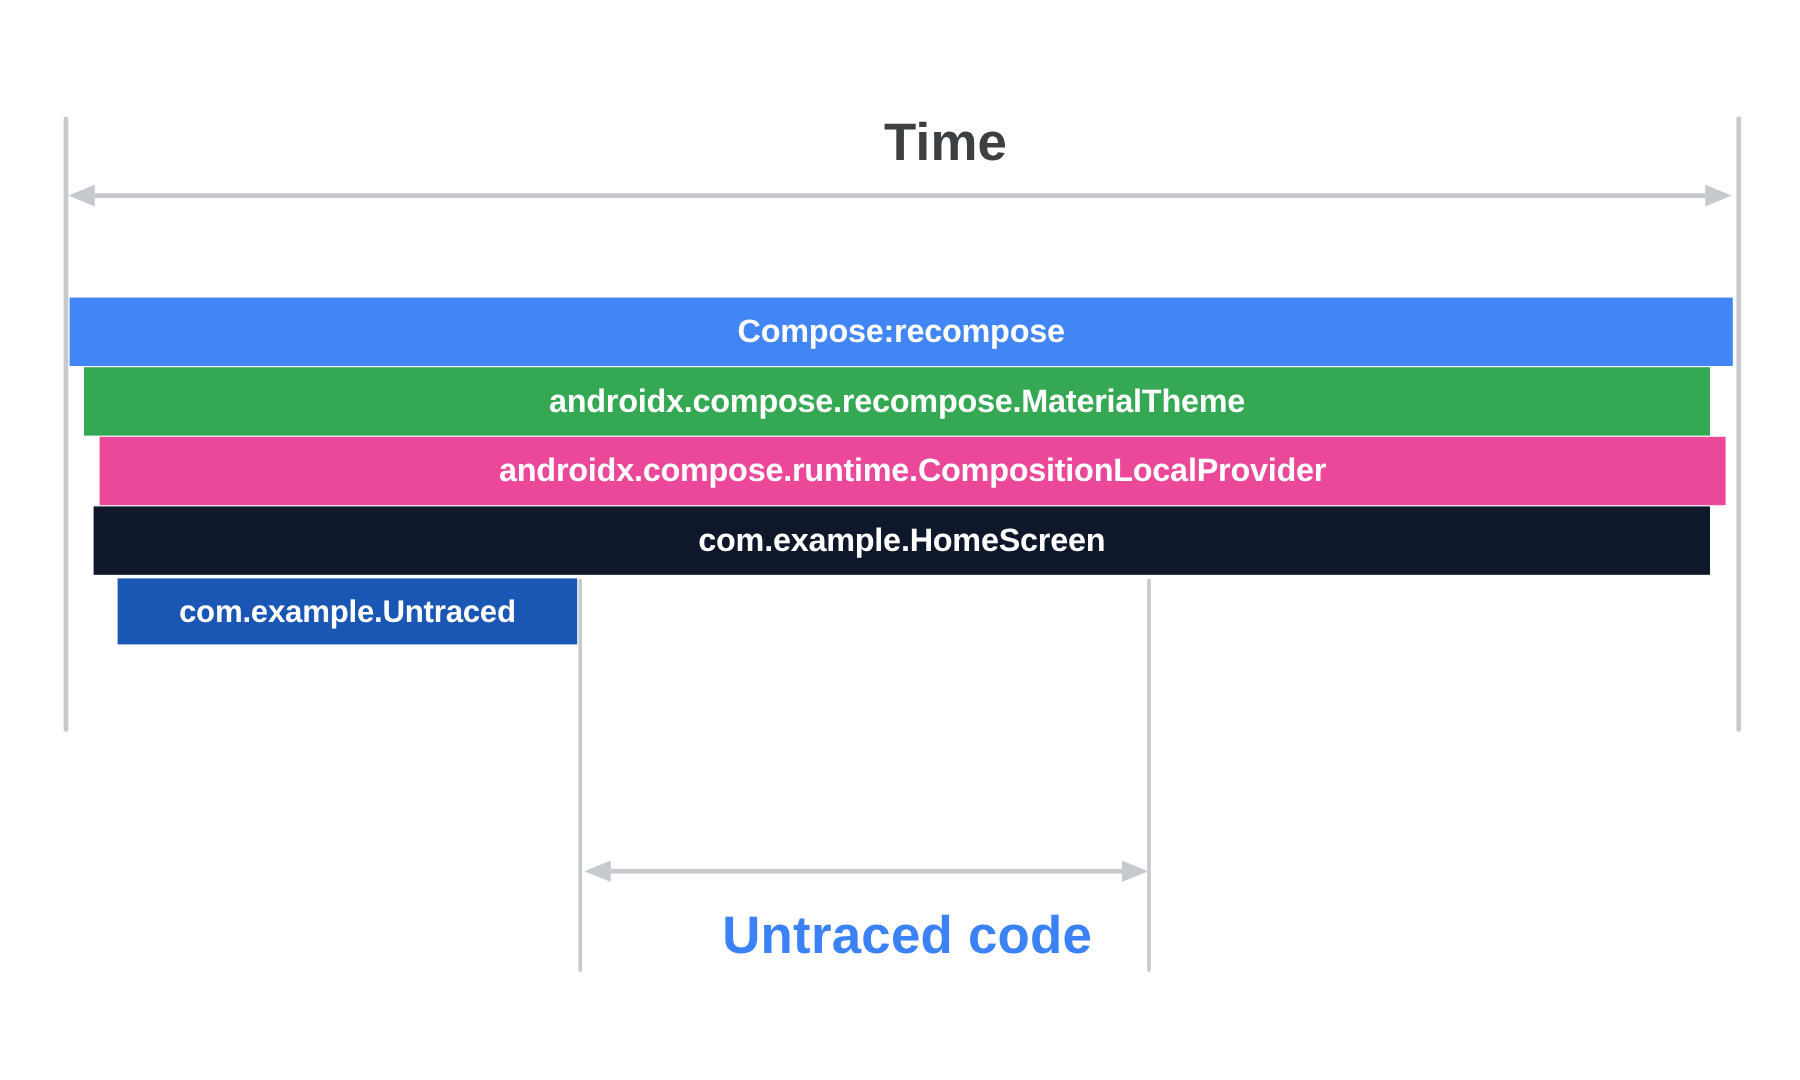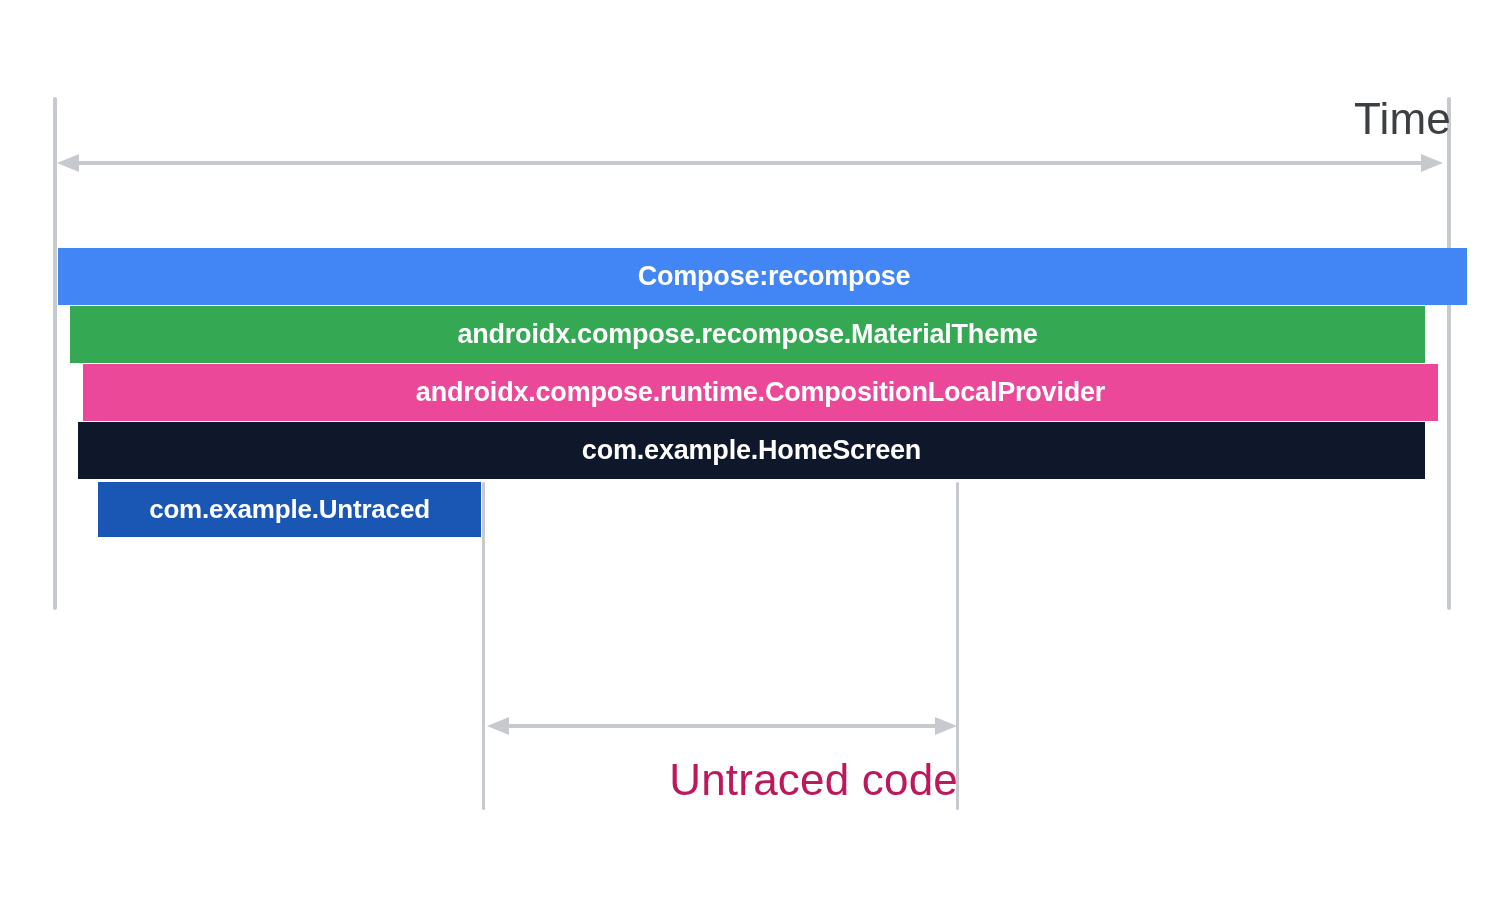--- a/index.html
+++ b/index.html
@@ -52,24 +52,25 @@
     border-bottom: 9px solid transparent;
   }
   .arrow-head.left  { border-right: 22px solid #c6cace; }
   .arrow-head.right { border-left: 22px solid #c6cace; }
 
   
   .caption {
     position: absolute;
     color: #3c4043;
     font-size: 44px;
-    font-weight: 400;
+    font-weight: 700;
     letter-spacing: 0.2px;
-    text-align: right;
+    text-align: center;
     white-space: nowrap;
+    padding-left: 36px;
   }
 
   
   .bar {
     position: absolute;
     display: flex;
     align-items: center;
     justify-content: center;
     color: #ffffff;
     font-size: 27px;
@@ -91,21 +92,21 @@
   <div class="vline" style="left: 1447px; top: 97px; height: 513px; background: rgb(198, 202, 206);"></div>
 
   <div class="caption" style="left: 53px; top: 94px; width: 1398px; color: rgb(60, 64, 67);">Time</div>
 
   <div class="arrow-row" style="left:57px; top:154px; width:1386px;">
     <span class="arrow-head left" style="border-right-color: rgb(198, 202, 206);"></span>
     <span class="arrow-shaft" style="background: rgb(198, 202, 206);"></span>
     <span class="arrow-head right" style="border-left-color: rgb(198, 202, 206);"></span>
   </div>
 
-  <div class="bar" style="left:58px; top:248px; width:1386px; height:57px; background:#4285f4;padding-left:23px;">
+  <div class="bar" style="left:58px; top:248px; width:1386px; height:57px; background:#4285f4;">
     <span>Compose:recompose</span>
   </div>
 
   <div class="bar" style="left:70px; top:306px; width:1355px; height:57px; background:#34a853;">
     <span>androidx.compose.recompose.MaterialTheme</span>
   </div>
 
   <div class="bar" style="left:70px; top:364px; width:1355px; height:57px; background:#ec4899;margin-left:13px;">
     <span>androidx.compose.runtime.CompositionLocalProvider</span>
   </div>
@@ -121,15 +122,15 @@
 
   <div class="vline thin" style="left: 482px; top: 482px; height: 328px; background: rgb(198, 202, 206);"></div>
   <div class="vline thin" style="left: 956px; top: 482px; height: 328px; background: rgb(198, 202, 206);"></div>
 
   <div class="arrow-row" style="left:487px; top:717px; width:470px;">
     <span class="arrow-head left" style="border-right-color: rgb(198, 202, 206);"></span>
     <span class="arrow-shaft" style="background: rgb(198, 202, 206);"></span>
     <span class="arrow-head right" style="border-left-color: rgb(198, 202, 206);"></span>
   </div>
 
-  <div class="caption" style="left: 482px; top: 755px; width: 476px; color: #be185d;">Untraced code</div>
+  <div class="caption" style="left: 482px; top: 755px; width: 476px; color: #3b82f6;">Untraced code</div>
 
 </div>
 
 </body></html>

